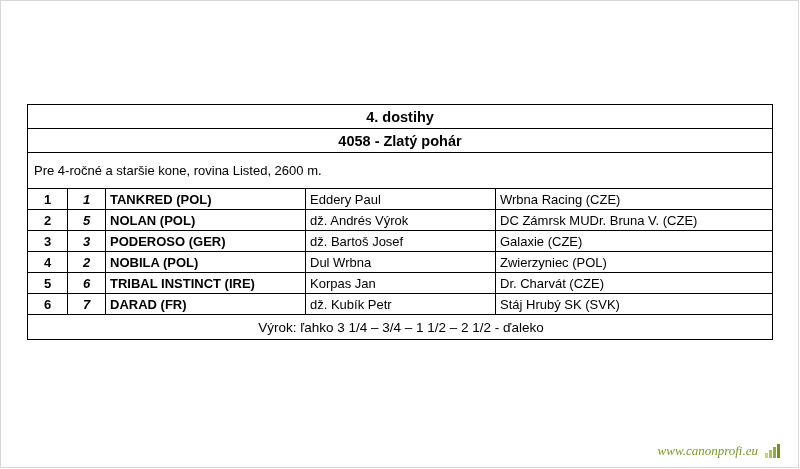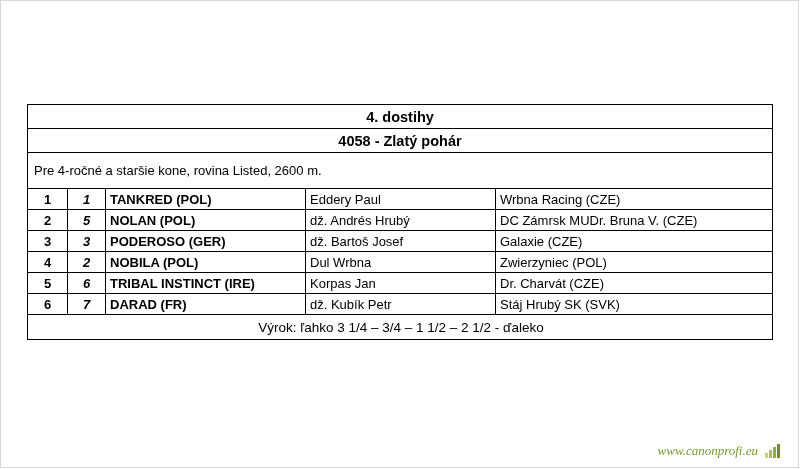--- a/index.html
+++ b/index.html
@@ -154,21 +154,21 @@
       <td class="col-place">1</td>
       <td class="col-num">1</td>
       <td class="col-horse">TANKRED (POL)</td>
       <td class="col-jockey">Eddery Paul</td>
       <td class="col-owner">Wrbna Racing (CZE)</td>
     </tr>
     <tr>
       <td class="col-place">2</td>
       <td class="col-num">5</td>
       <td class="col-horse">NOLAN (POL)</td>
-      <td class="col-jockey">dž. Andrés Hrubý</td>
+      <td class="col-jockey">dž. Andrés Výrok</td>
       <td class="col-owner">DC Zámrsk MUDr. Bruna V. (CZE)</td>
     </tr>
     <tr>
       <td class="col-place">3</td>
       <td class="col-num">3</td>
       <td class="col-horse">PODEROSO (GER)</td>
       <td class="col-jockey">dž. Bartoš Josef</td>
       <td class="col-owner">Galaxie (CZE)</td>
     </tr>
     <tr>

